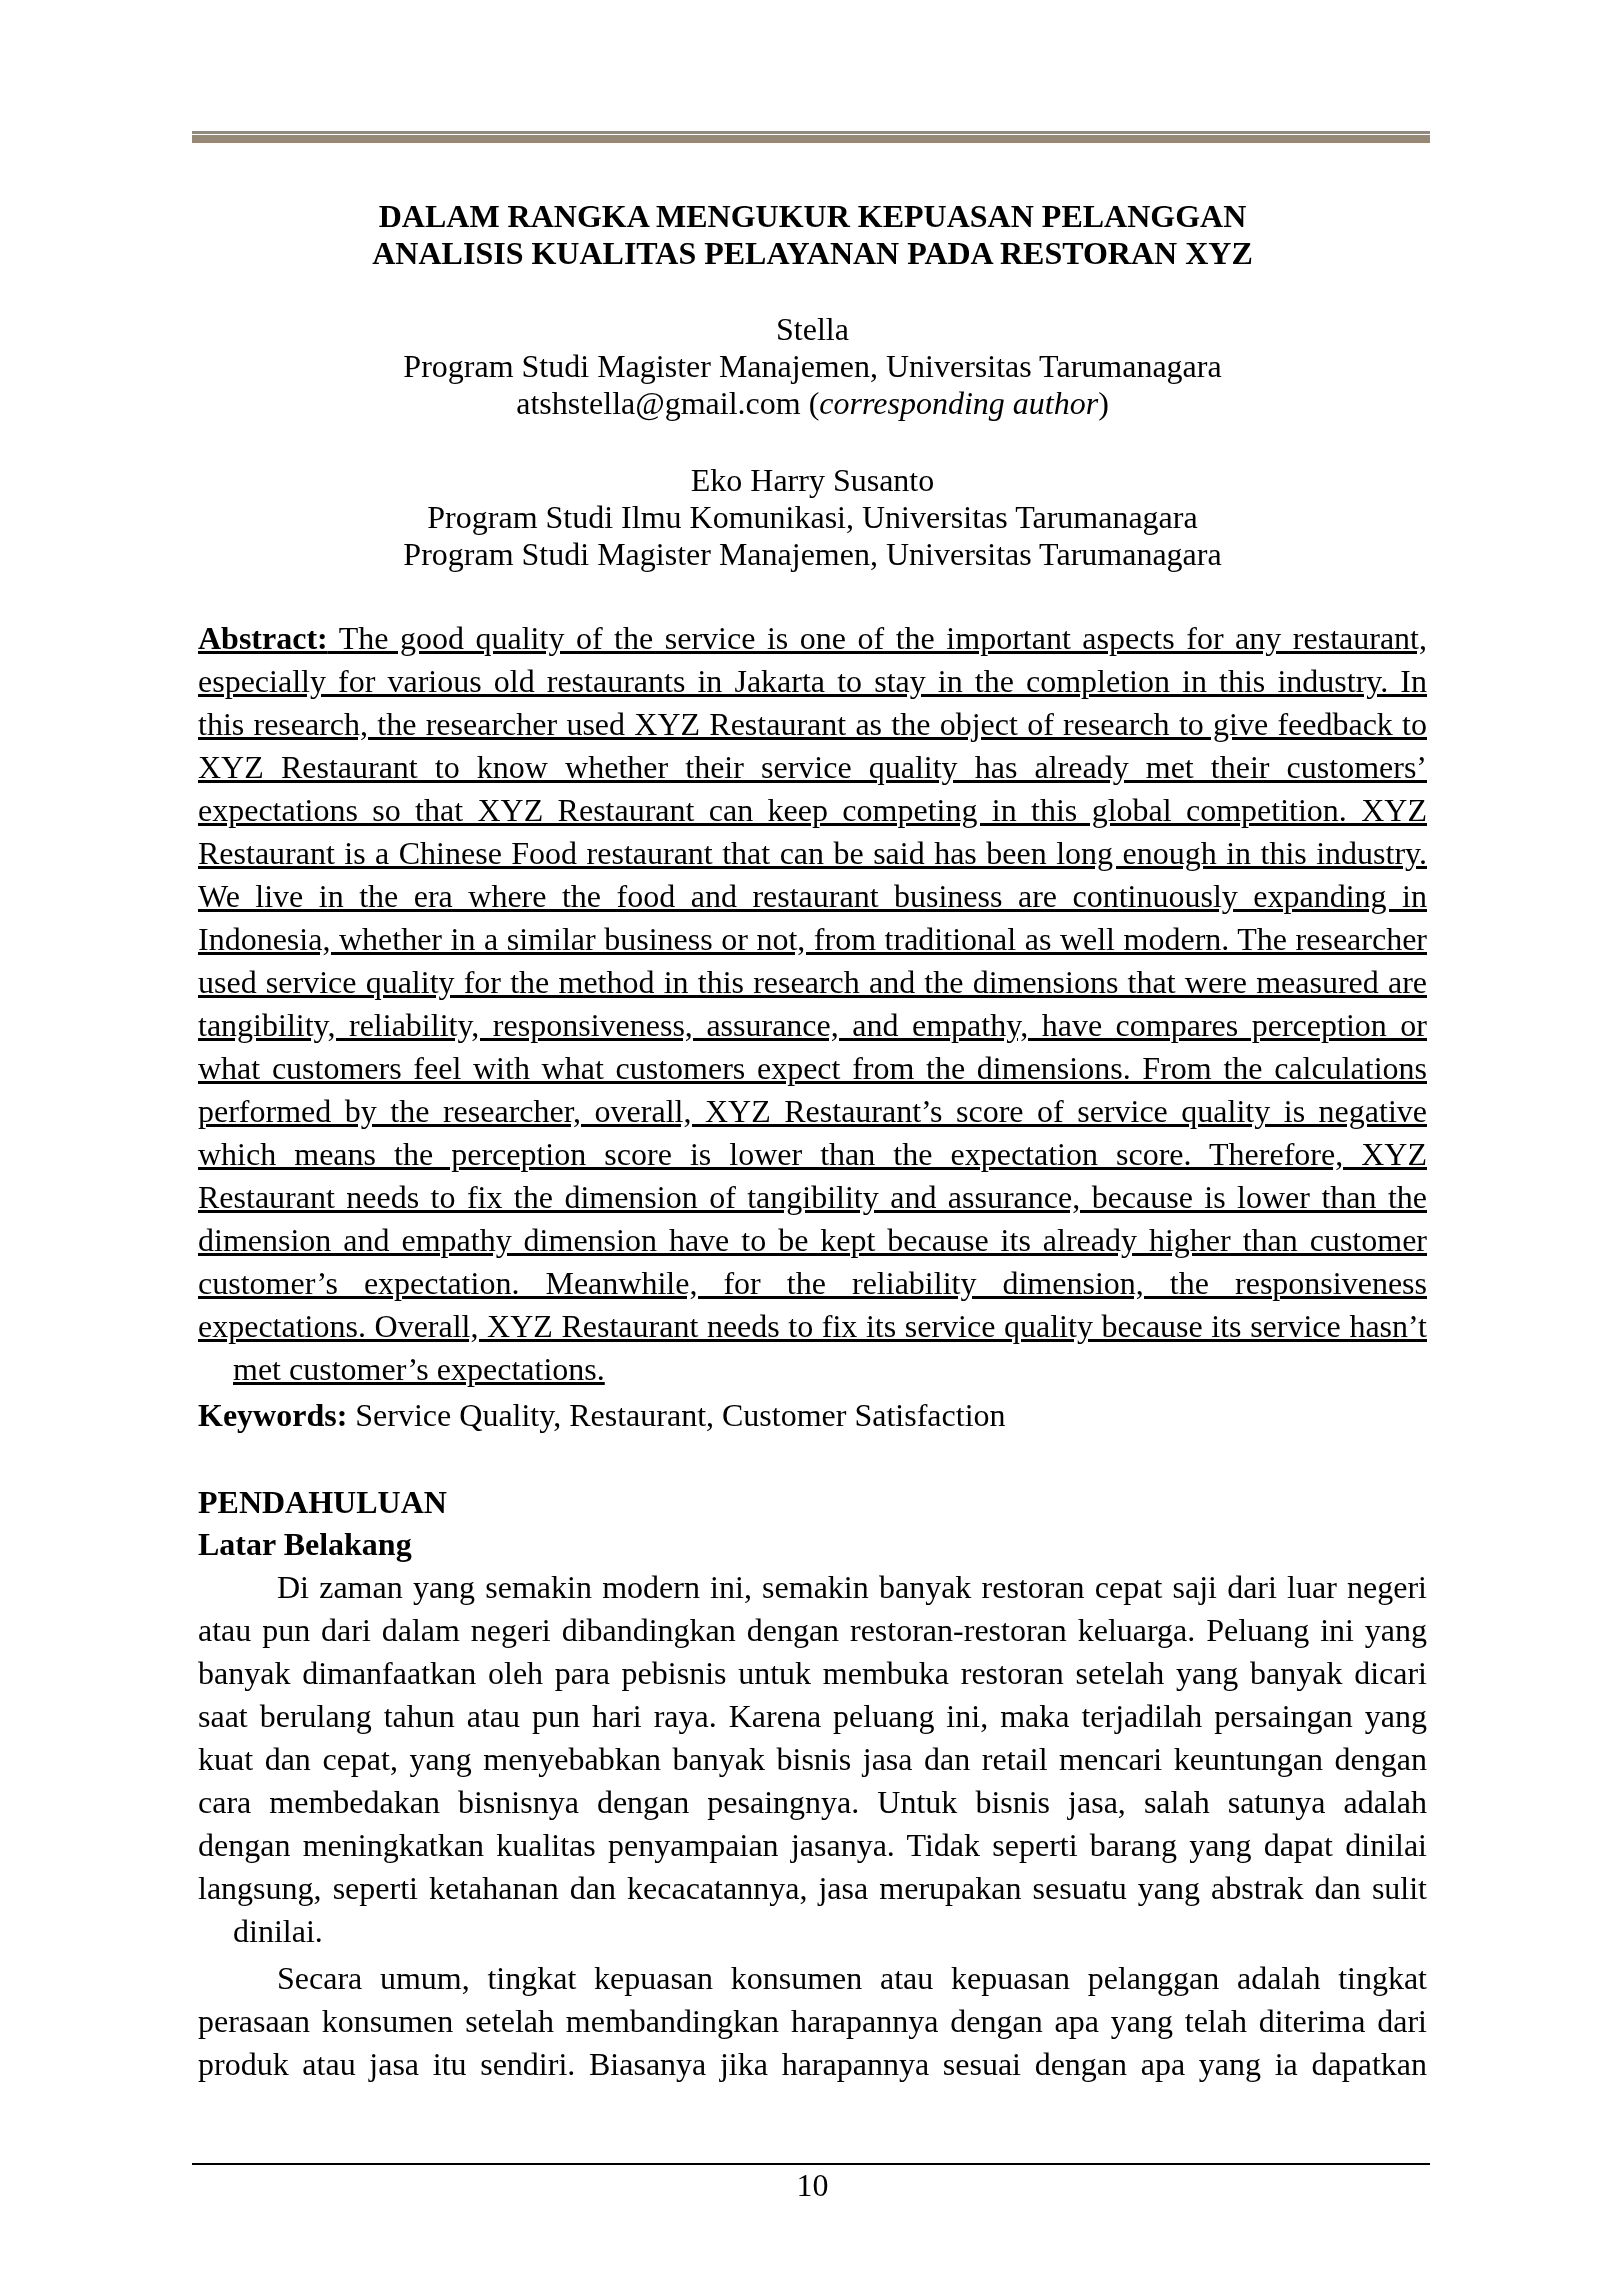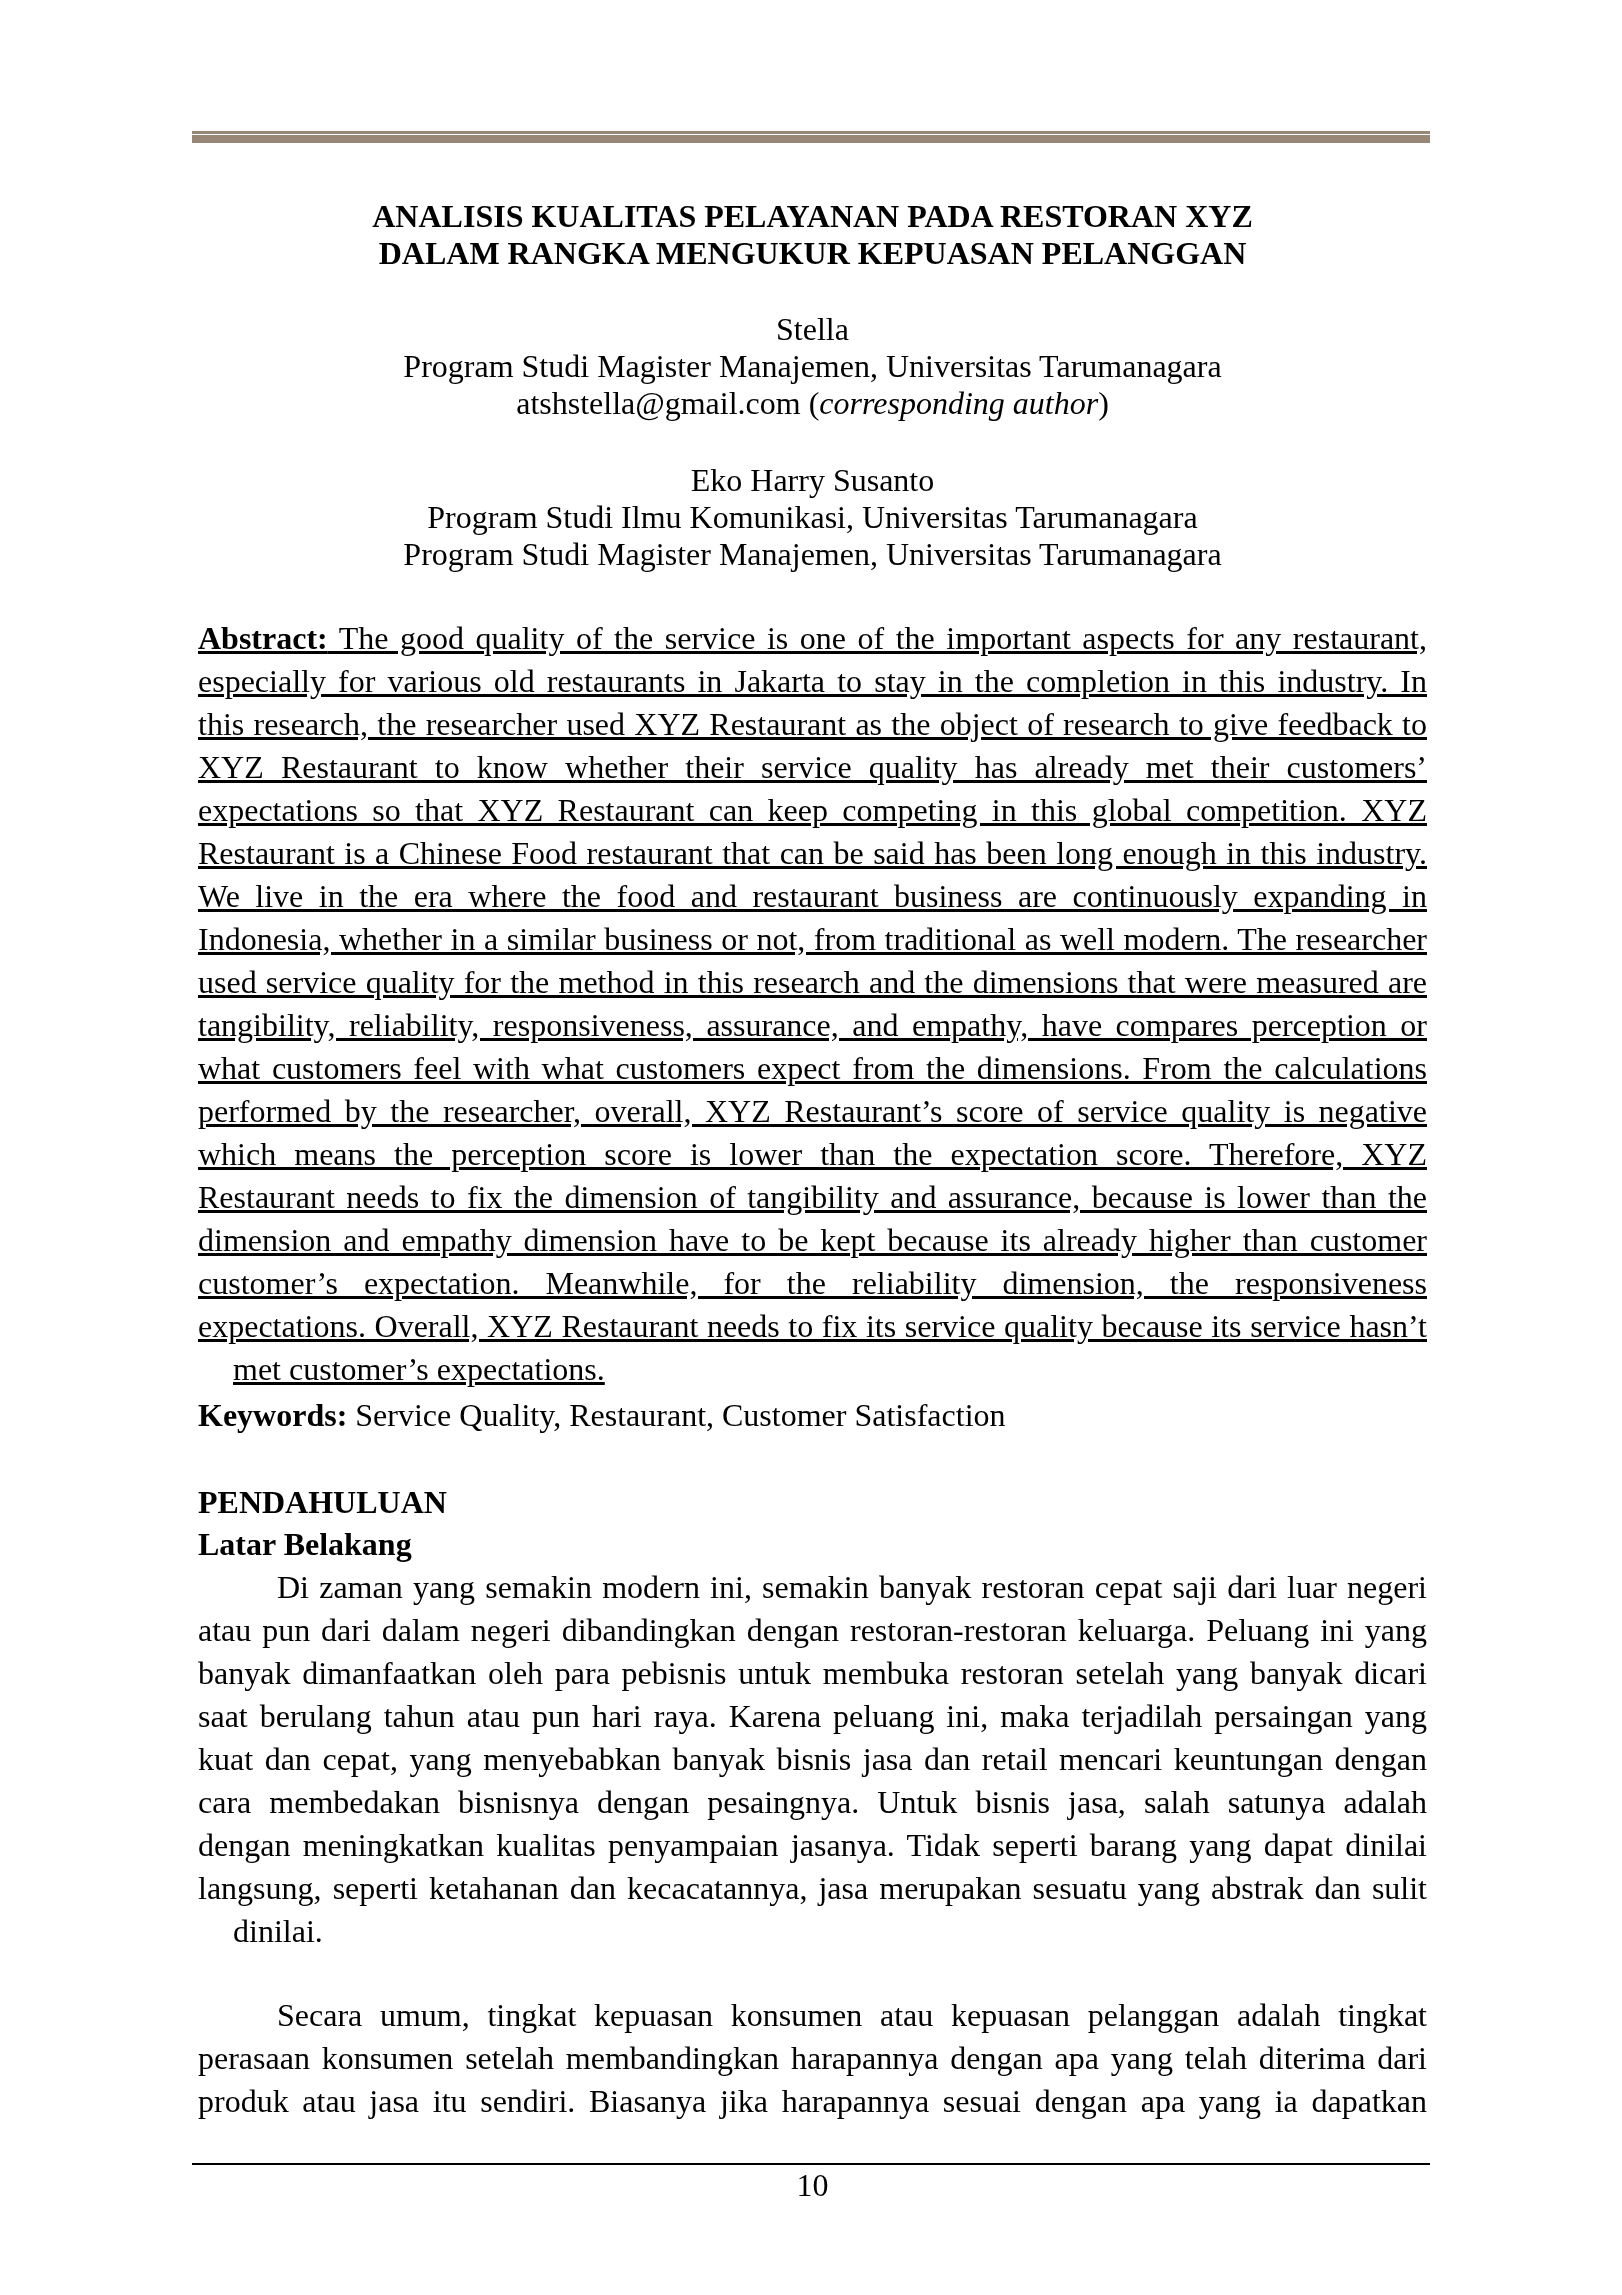--- a/index.html
+++ b/index.html
@@ -24,32 +24,32 @@
   i { font-style: italic; }
 
   #title-block { top: 198px; }
   #author1-block { top: 311px; }
   #author2-block { top: 462px; }
   #abstract-block { top: 617px; text-decoration: underline; }
   #keywords-block { top: 1394px; }
   #section-heading { top: 1481px; }
   #subsection-heading { top: 1523px; }
   #para1-block { top: 1566px; }
-  #para2-block { top: 1957px; margin-top: 37px; }
+  #para2-block { top: 1957px; }
   #page-number { top: 2167px; }
 </style>
 </head>
 <body>
 
 <div class="rule-thin"></div>
 <div class="rule-thick"></div>
 
 <div id="title-block" class="block center title">
+  <span class="c-line">DALAM RANGKA MENGUKUR KEPUASAN PELANGGAN</span>
   <span class="c-line">ANALISIS KUALITAS PELAYANAN PADA RESTORAN XYZ</span>
-  <span class="c-line">DALAM RANGKA MENGUKUR KEPUASAN PELANGGAN</span>
 </div>
 
 <div id="author1-block" class="block center">
   <span class="c-line">Stella</span>
   <span class="c-line">Program Studi Magister Manajemen, Universitas Tarumanagara</span>
   <span class="c-line"><span>atshstella@gmail.com</span> (<i>corresponding author</i>)</span>
 </div>
 
 <div id="author2-block" class="block center">
   <span class="c-line">Eko Harry Susanto</span>

